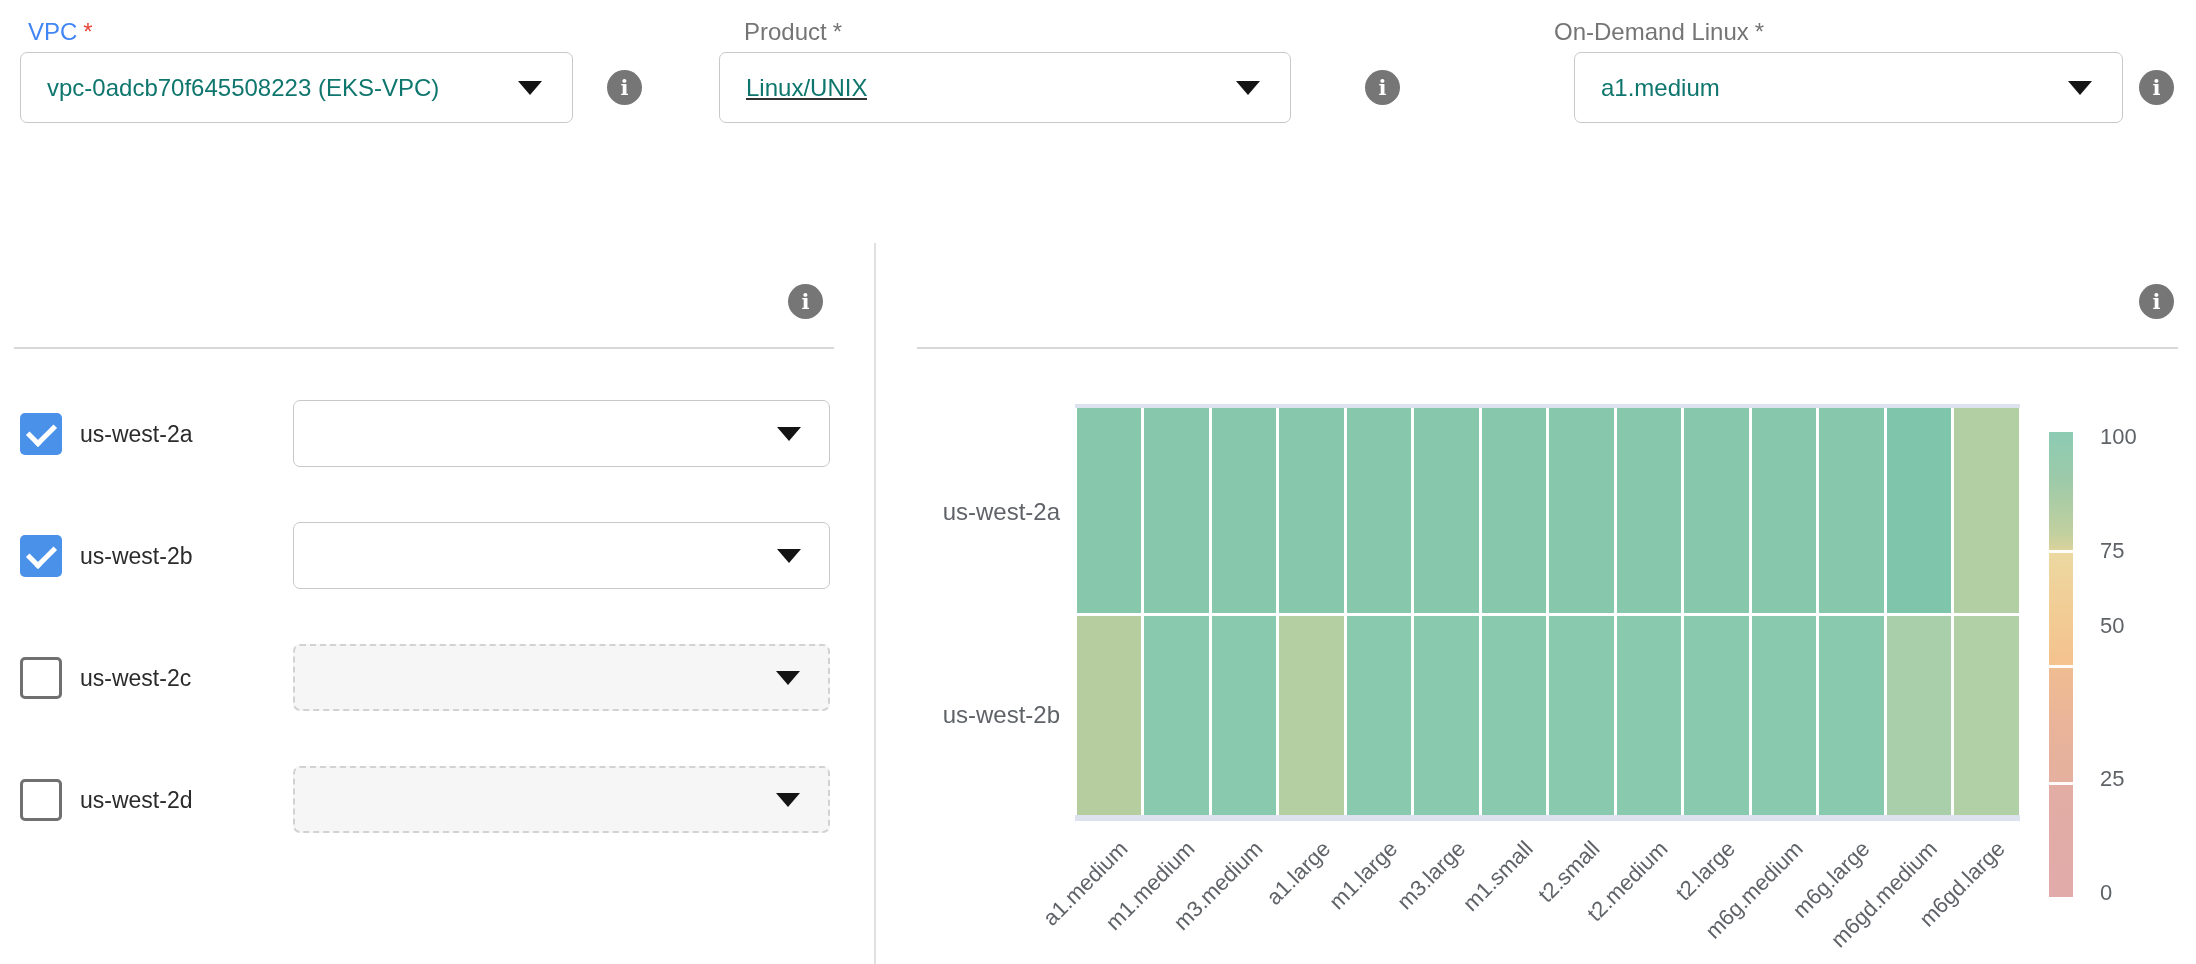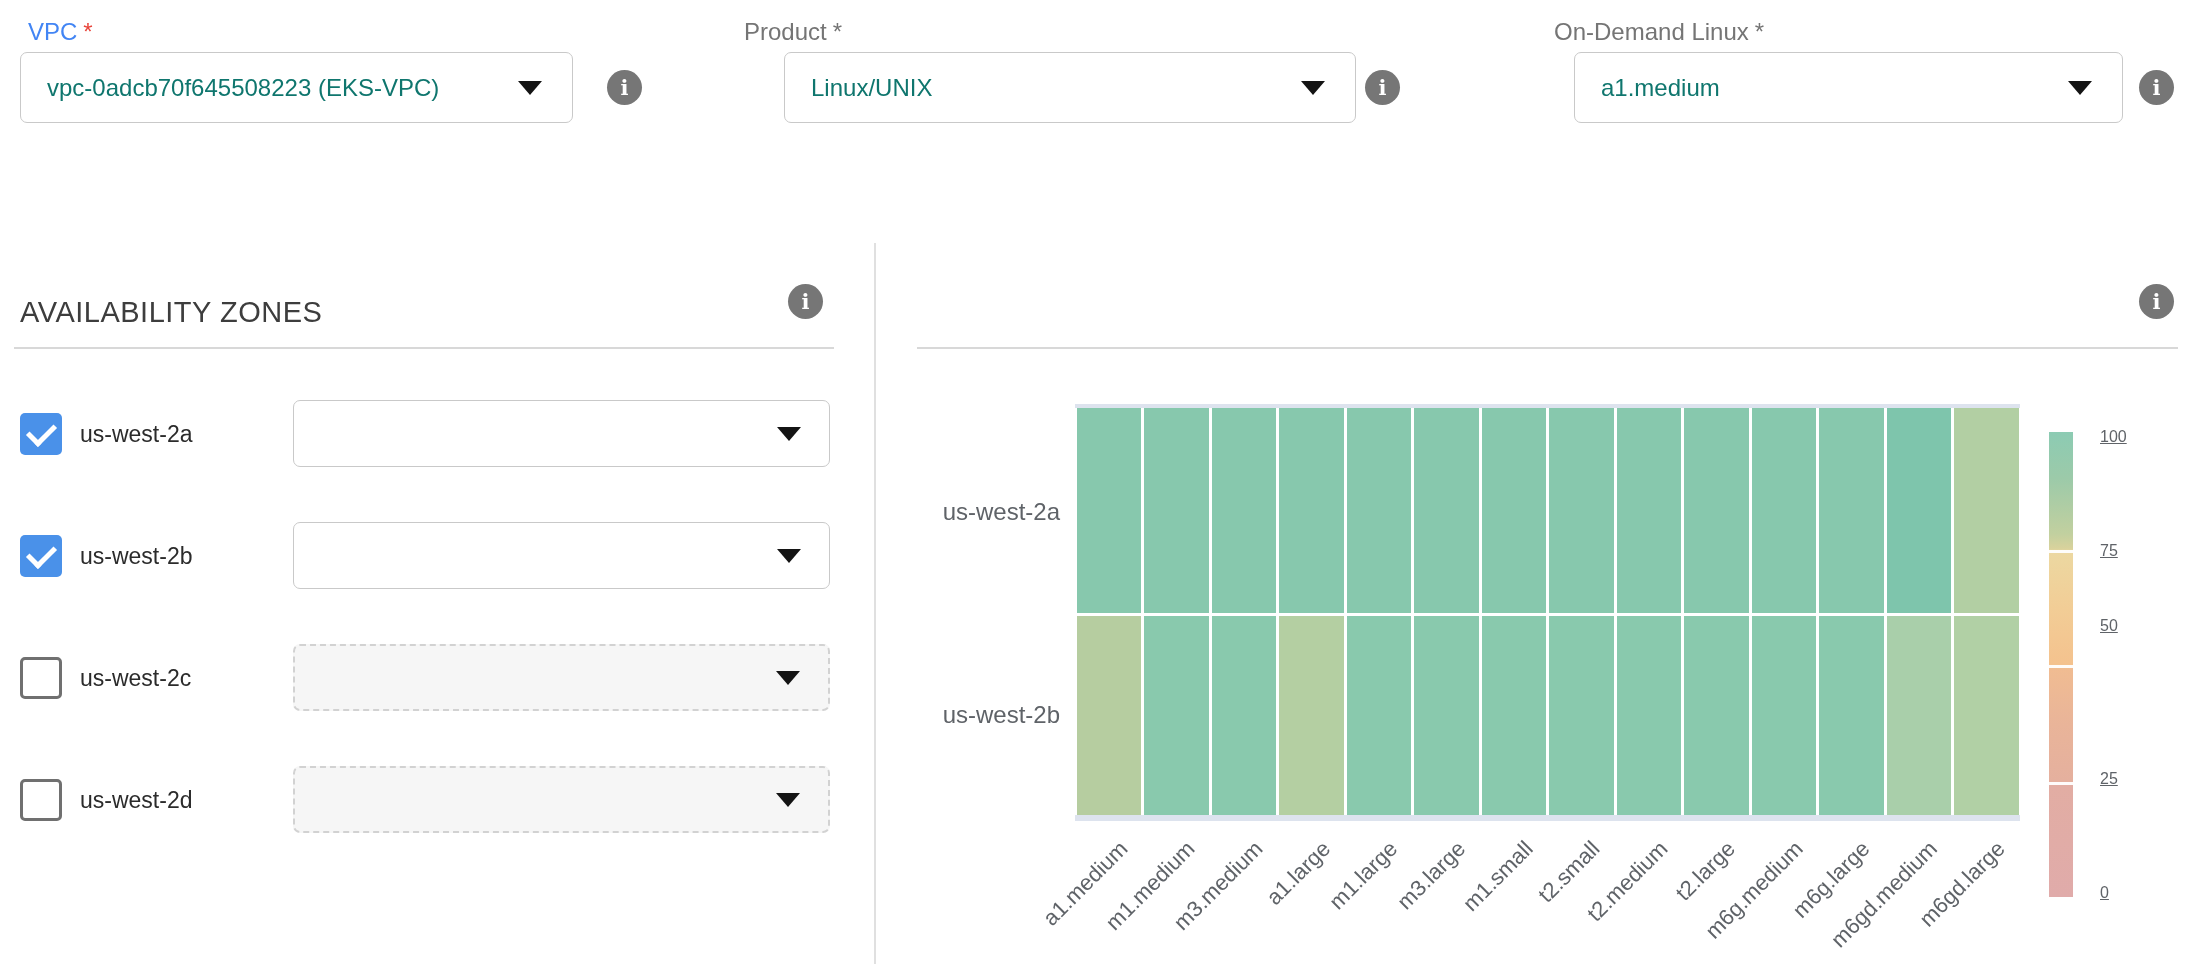--- a/index.html
+++ b/index.html
@@ -55,28 +55,27 @@
              transform:rotate(-45deg);transform-origin:top right;}
 
   
   .legend-bar{position:absolute;left:2049px;top:432px;width:24px;height:465px;
       background:linear-gradient(180deg,
         #8ccbb3 0%, #9ccaa9 10%, #c2d09f 22%, #d8d29c 25%,
         #ecd8a1 26%, #f2cd96 38%, #f4c28e 50%,
         #f0bc92 51%, #e9b499 63%, #e5b09e 75%,
         #e2ada3 76%, #e0abaa 100%);}
   .legend-gap{position:absolute;left:0;width:100%;height:3px;background:#fff;opacity:.95;}
-  .legend-tick{position:absolute;left:2100px;font-size:16px;color:#5f6368;line-height:26px;text-decoration:underline;}
+  .legend-tick{position:absolute;left:2100px;font-size:22px;color:#5f6368;line-height:26px;}
 </style>
 </head>
 <body>
 
 <div class="page">
 
-  <div class="section-title" style="left:20px;top:296px;">AVAILABILITY ZONES</div>
   <div class="info" style="left:788px;top:284px;">i</div>
   <div class="h-divider" style="left:14px;top:347px;width:820px;"></div>
 
   <div class="v-divider" style="left:874px;top:243px;height:721px;"></div>
 
   <div class="info" style="left:2139px;top:284px;">i</div>
   <div class="h-divider" style="left:917px;top:347px;width:1261px;"></div>
 
   <div class="heatmap-grid">
     <div class="hm-strip" style="top:0;height:4px;"></div>
@@ -124,21 +123,21 @@
     <div class="select" style="left: 20px; width: 553px;">
       <span class="select-value">vpc-0adcb70f645508223 (EKS-VPC)</span>
       <span class="caret"></span>
     </div>
     <div class="info top" style="left: 607px;">i</div>
   </div>
     <div class="field">
     <div class="field-label" style="left: 744px;">
       <span class="field-label-text">Product</span><span class="req">*</span>
     </div>
-    <div class="select" style="left: 784px; width: 572px;">
+    <div class="select" style="left: 719px; width: 572px; text-decoration: underline;">
       <span class="select-value">Linux/UNIX</span>
       <span class="caret"></span>
     </div>
     <div class="info top" style="left: 1365px;">i</div>
   </div>
     <div class="field">
     <div class="field-label" style="left: 1554px;">
       <span class="field-label-text">On-Demand Linux</span><span class="req">*</span>
     </div>
     <div class="select" style="left: 1574px; width: 549px;">

